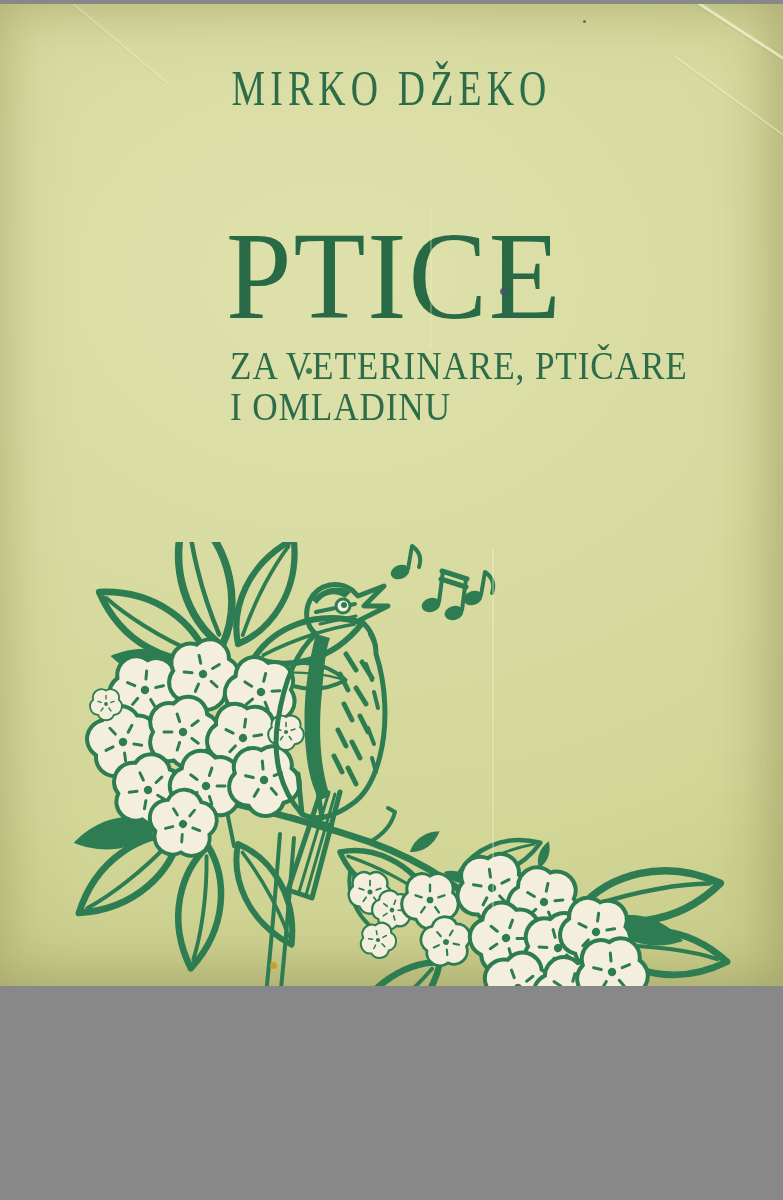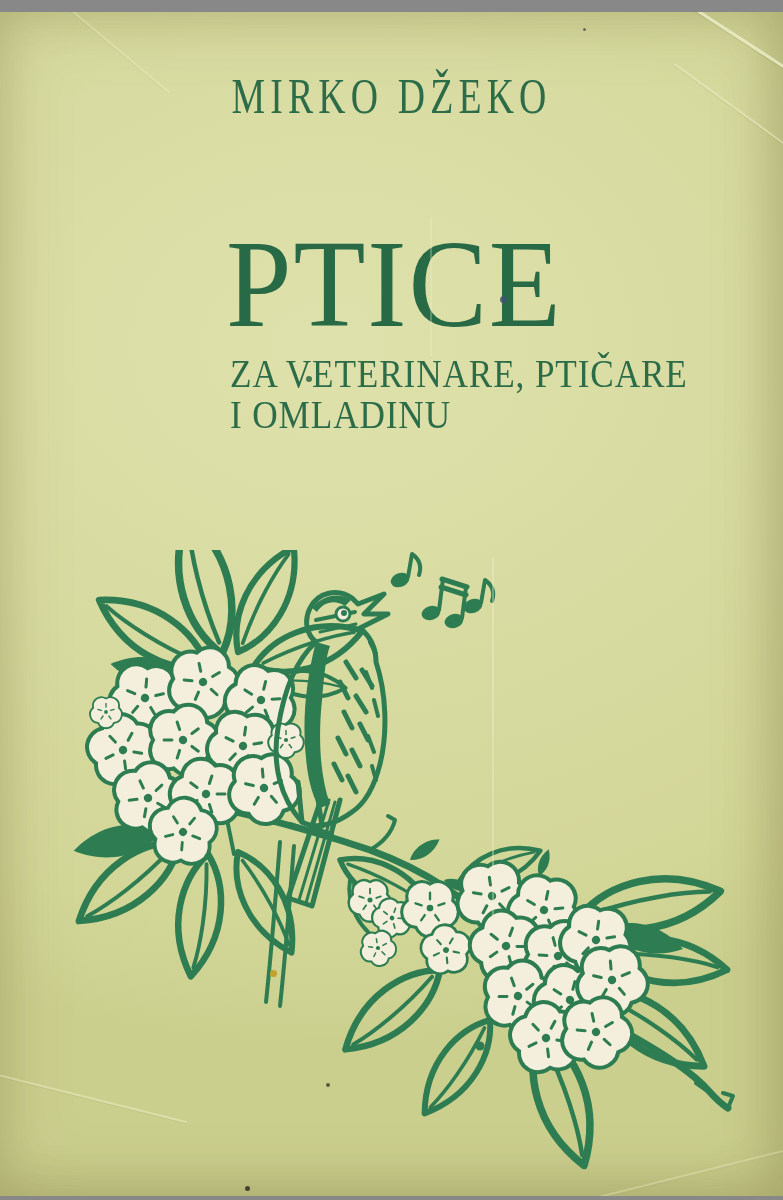--- a/index.html
+++ b/index.html
@@ -1,19 +1,19 @@
 <!DOCTYPE html>
 <html><head>
 <meta charset="utf-8">
 <style>
   html,body{margin:0;padding:0;background:#888;}
   .cover{
     position:relative;
-    width:783px;height:1184px;
-    margin:12px auto;
+    width:783px;height:982px;
+    margin:4px auto;
     overflow:hidden;
     background:
       radial-gradient(ellipse 900px 700px at 42% 28%, #dee1ab 0%, #d8dba0 48%, #d2d697 82%, #cbcf8e 100%);
     box-shadow: inset 0 0 70px rgba(125,122,66,.28), inset -18px 0 45px rgba(125,122,66,.16), inset 0 -14px 40px rgba(125,122,66,.14);
     font-family:"Liberation Serif","DejaVu Serif",serif;
     color:#2b6a47;
   }
   .author{
     position:absolute;left:0;right:0;top:58px;
     text-align:center;

